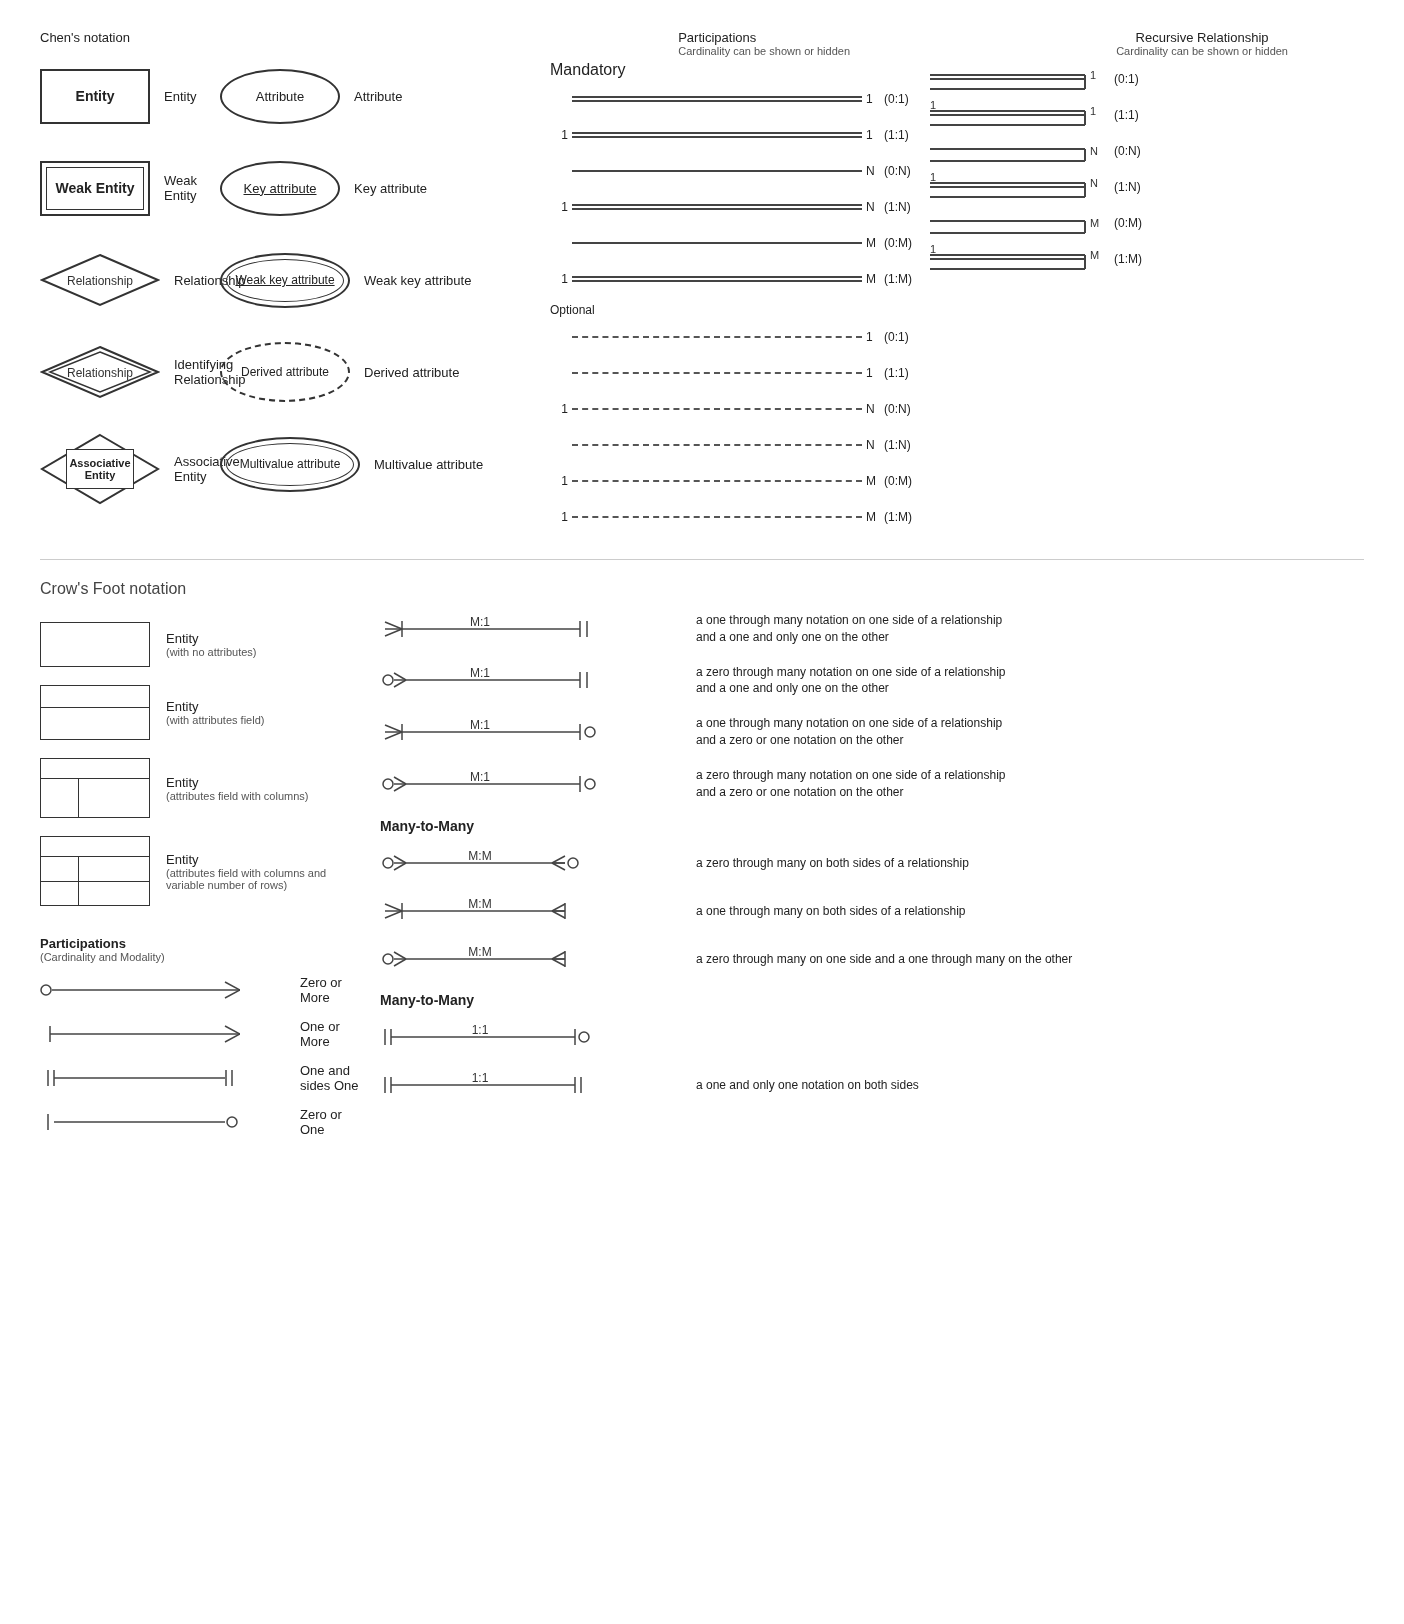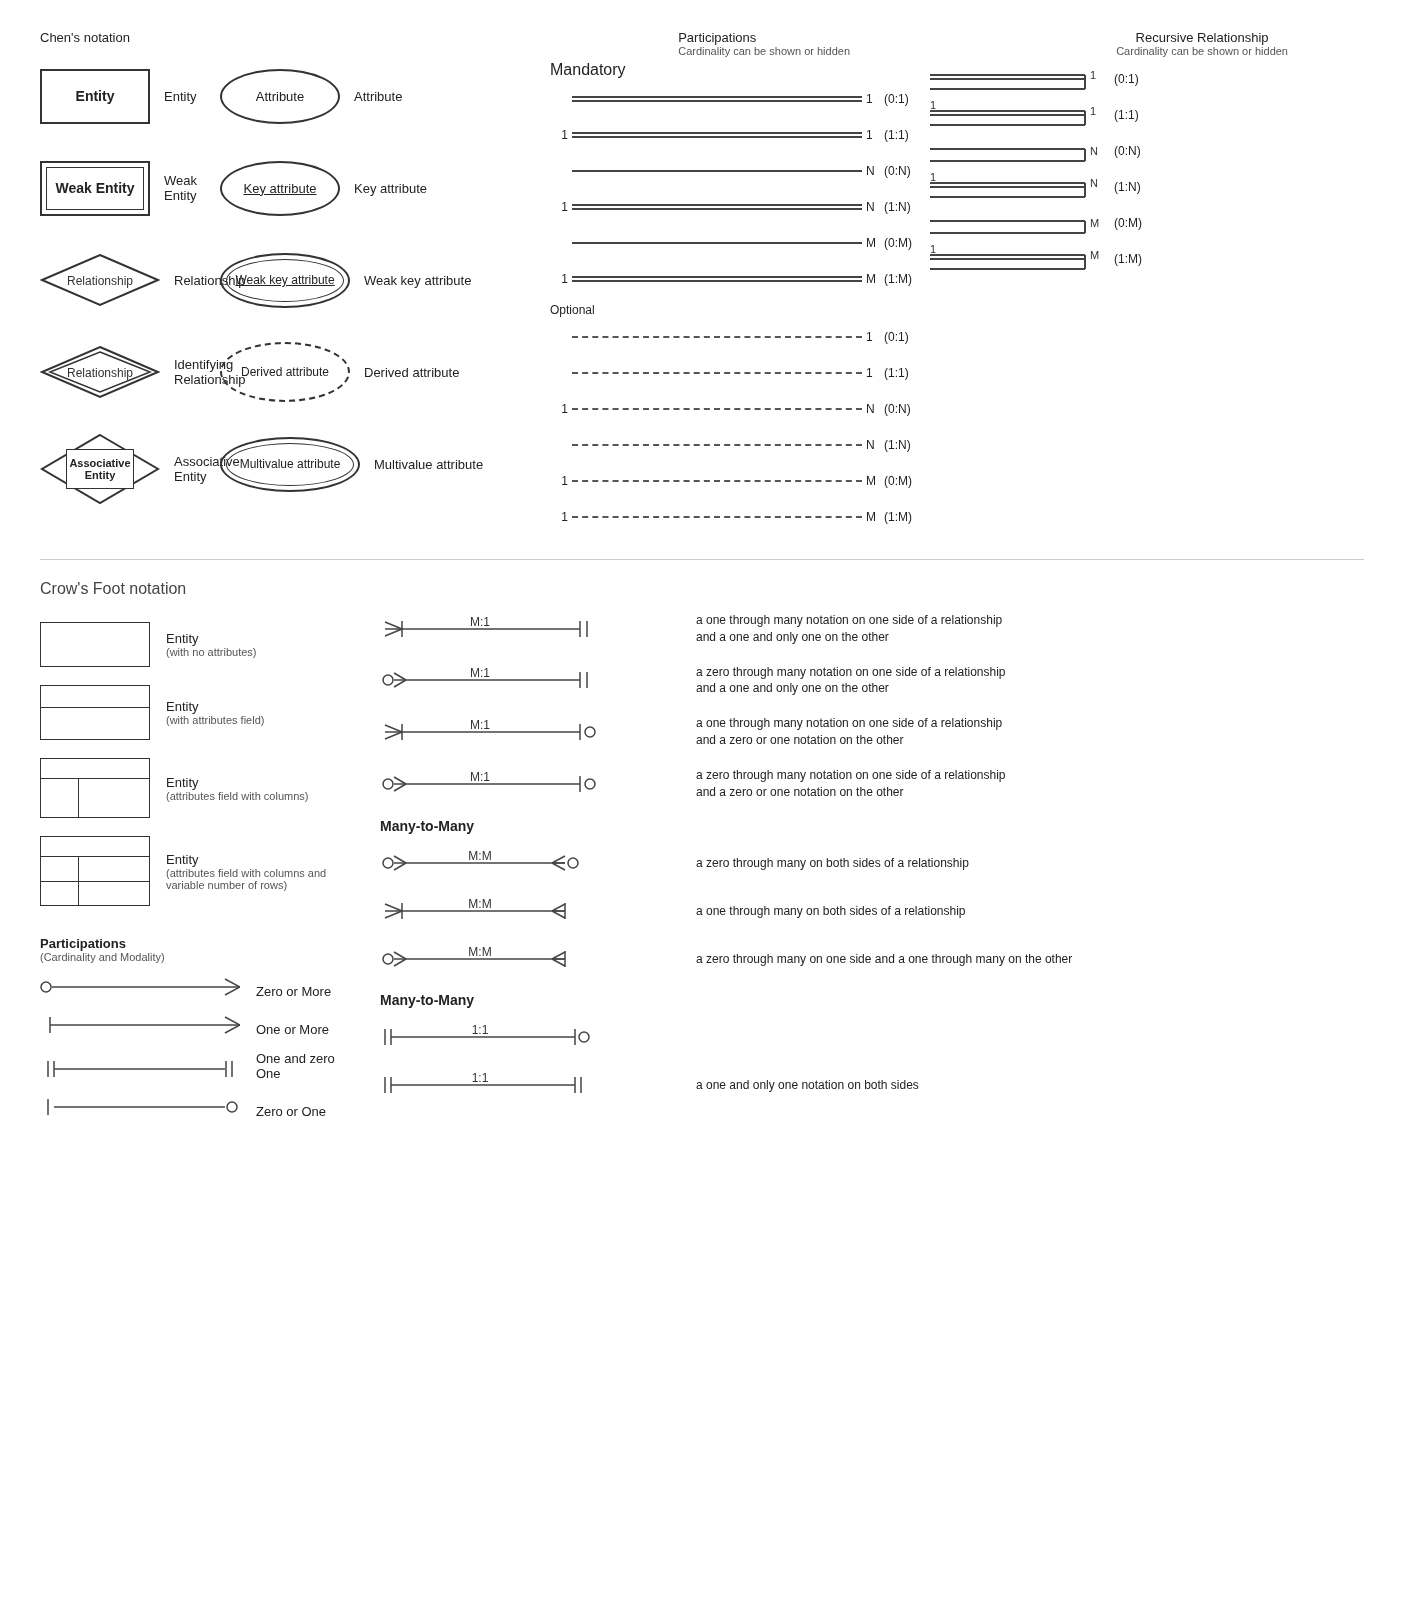--- a/index.html
+++ b/index.html
@@ -277,22 +277,23 @@
       margin-bottom: 6px;
     }
     .optional-label {
       font-size: 12px;
       margin-top: 4px;
       margin-bottom: 6px;
     }
 
     .cf-notation-row {
       display: flex;
-      align-items: flex-end;
+      align-items: center;
       margin-bottom: 14px;
+      gap: 44px;
     }
 
     .cf-line-container {
       width: 200px;
       height: 24px;
       position: relative;
       flex-shrink: 0;
     }
 
     .cf-line-label {
@@ -709,21 +710,21 @@
               <svg width="200" height="24" viewBox="0 0 200 24">
 
                 <line x1="8" y1="4" x2="8" y2="20" stroke="#444" stroke-width="1.5"></line>
                 <line x1="14" y1="4" x2="14" y2="20" stroke="#444" stroke-width="1.5"></line>
                 <line x1="14" y1="12" x2="185" y2="12" stroke="#444" stroke-width="1.5"></line>
 
                 <line x1="186" y1="4" x2="186" y2="20" stroke="#444" stroke-width="1.5"></line>
                 <line x1="192" y1="4" x2="192" y2="20" stroke="#444" stroke-width="1.5"></line>
               </svg>
             </div>
-            <span class="cf-line-label">One and zero One</span>
+            <span class="cf-line-label">One and sides One</span>
           </div>
 
           <div class="cf-notation-row">
             <div class="cf-line-container">
               <svg width="200" height="24" viewBox="0 0 200 24">
 
                 <line x1="8" y1="4" x2="8" y2="20" stroke="#444" stroke-width="1.5"></line>
                 <line x1="14" y1="12" x2="185" y2="12" stroke="#444" stroke-width="1.5"></line>
 
                 <circle cx="192" cy="12" r="5" fill="white" stroke="#444" stroke-width="1.5"></circle>

